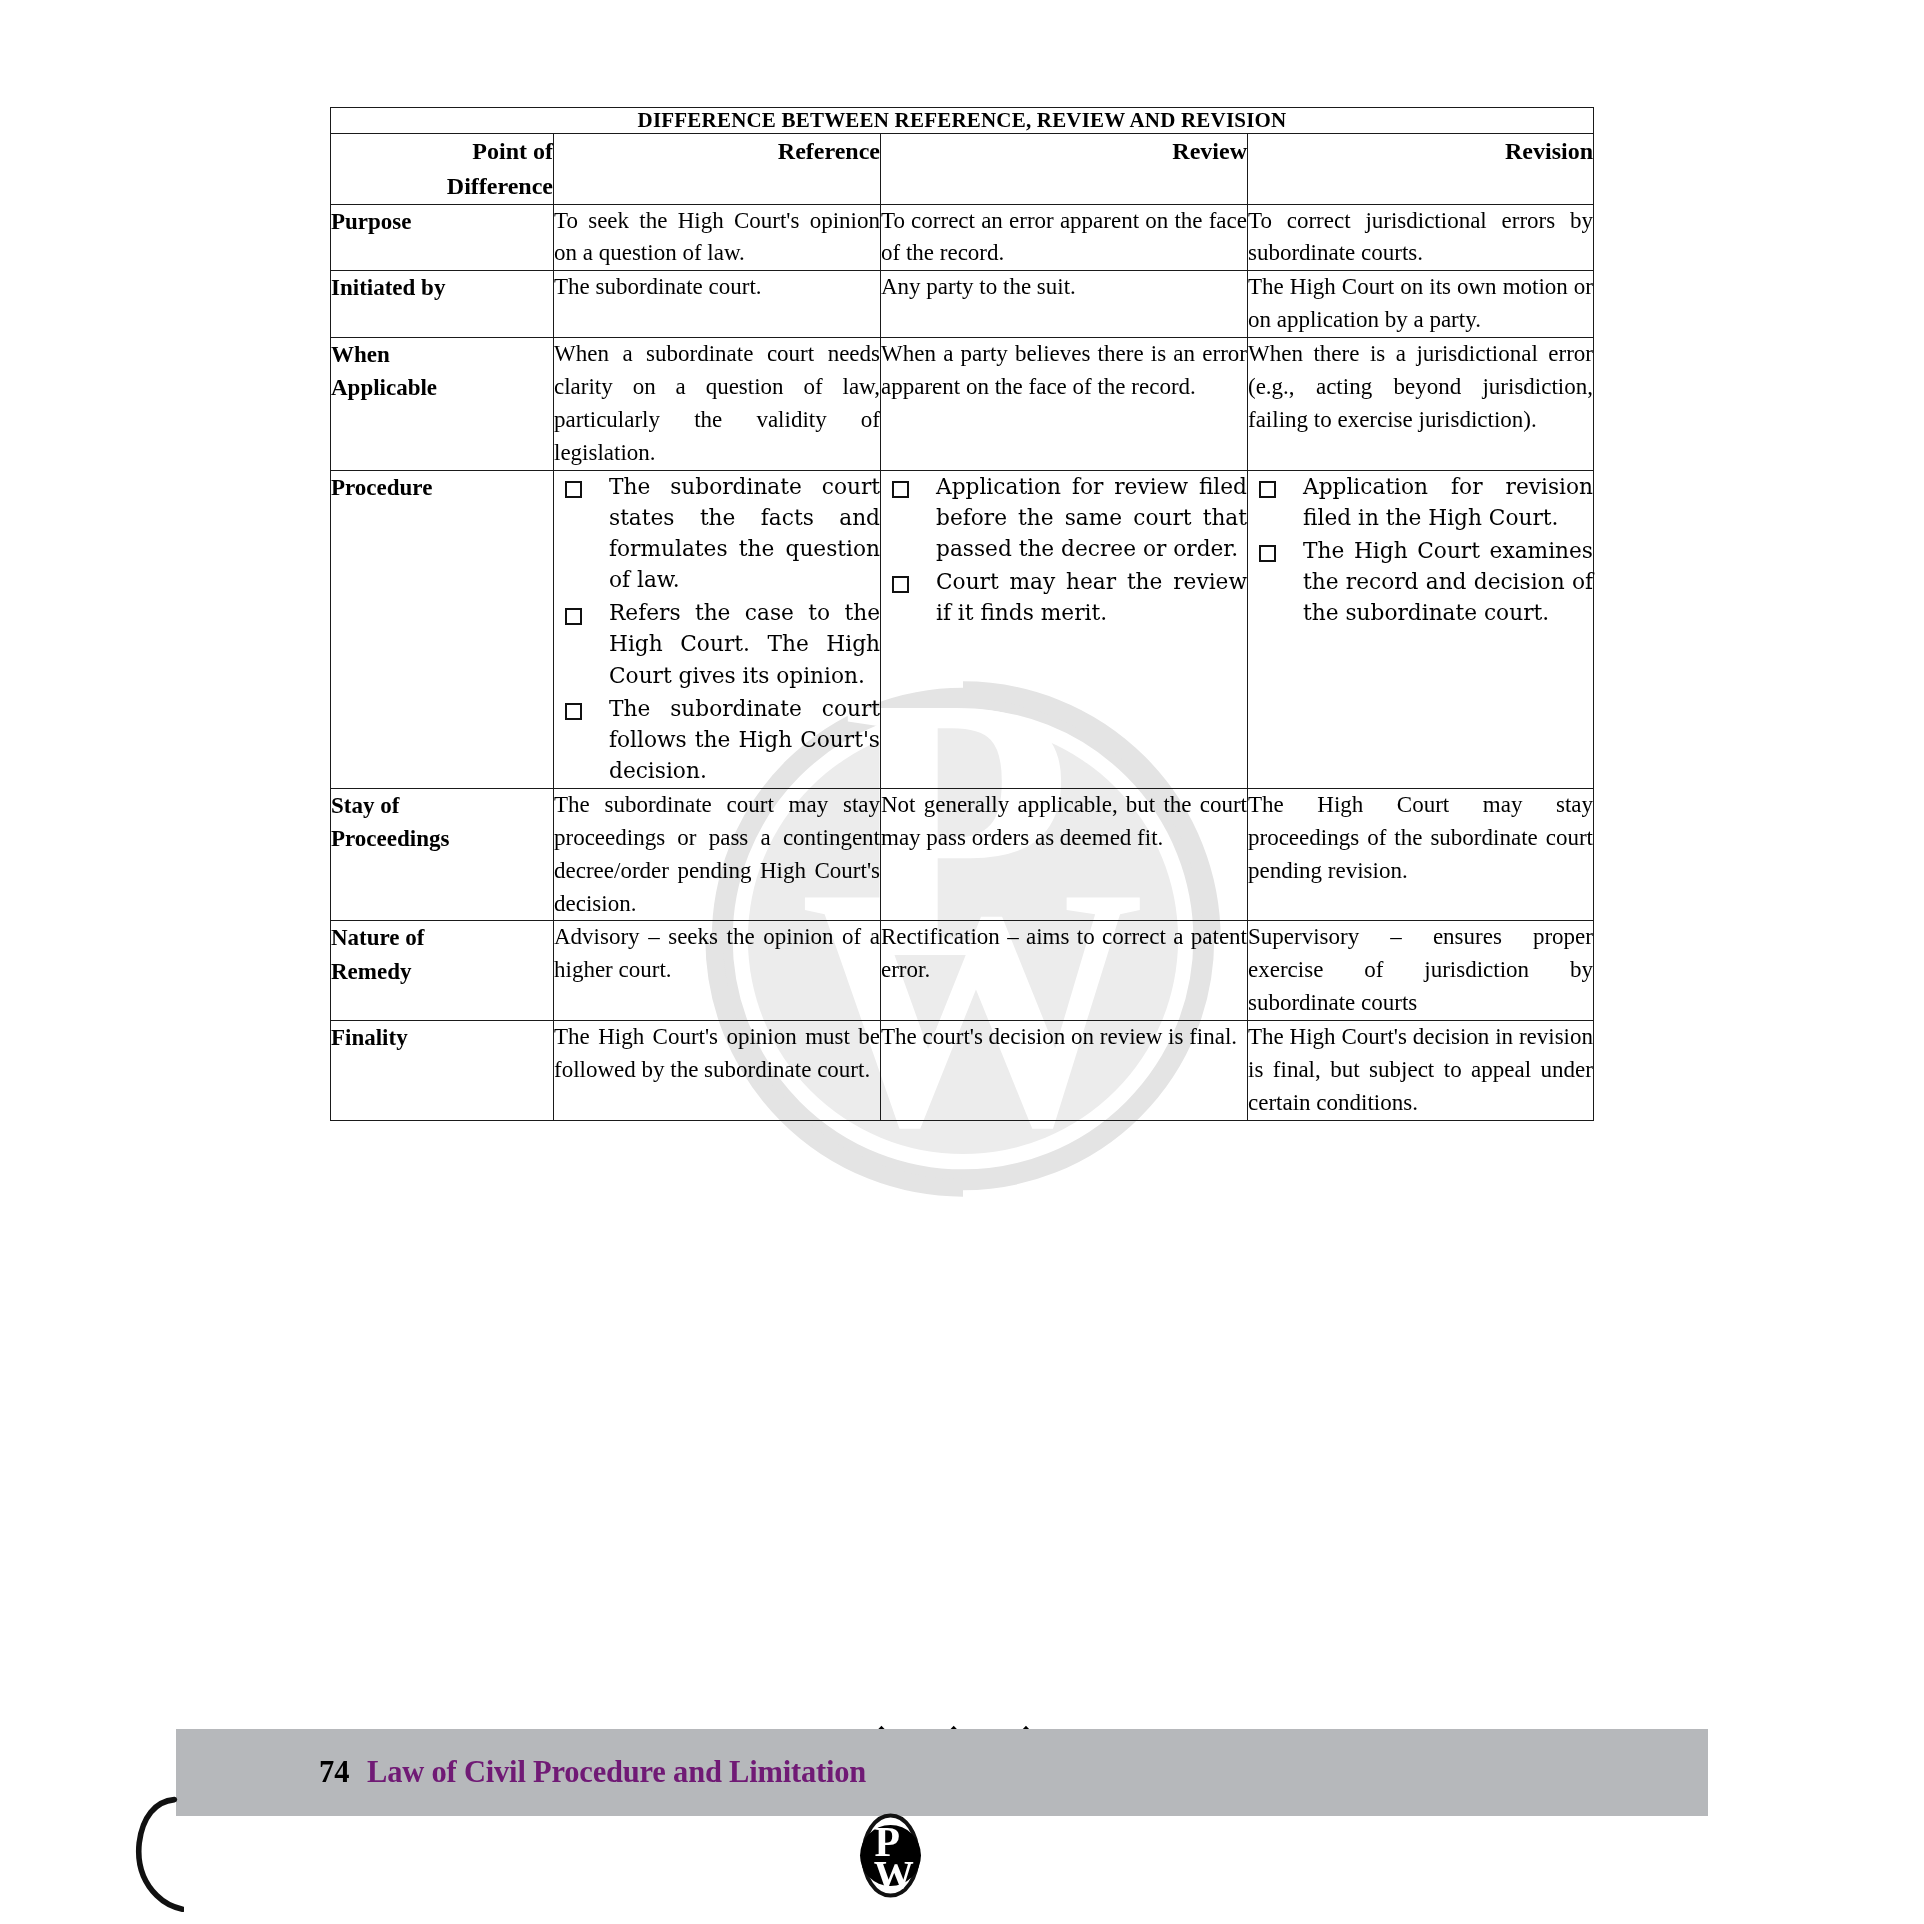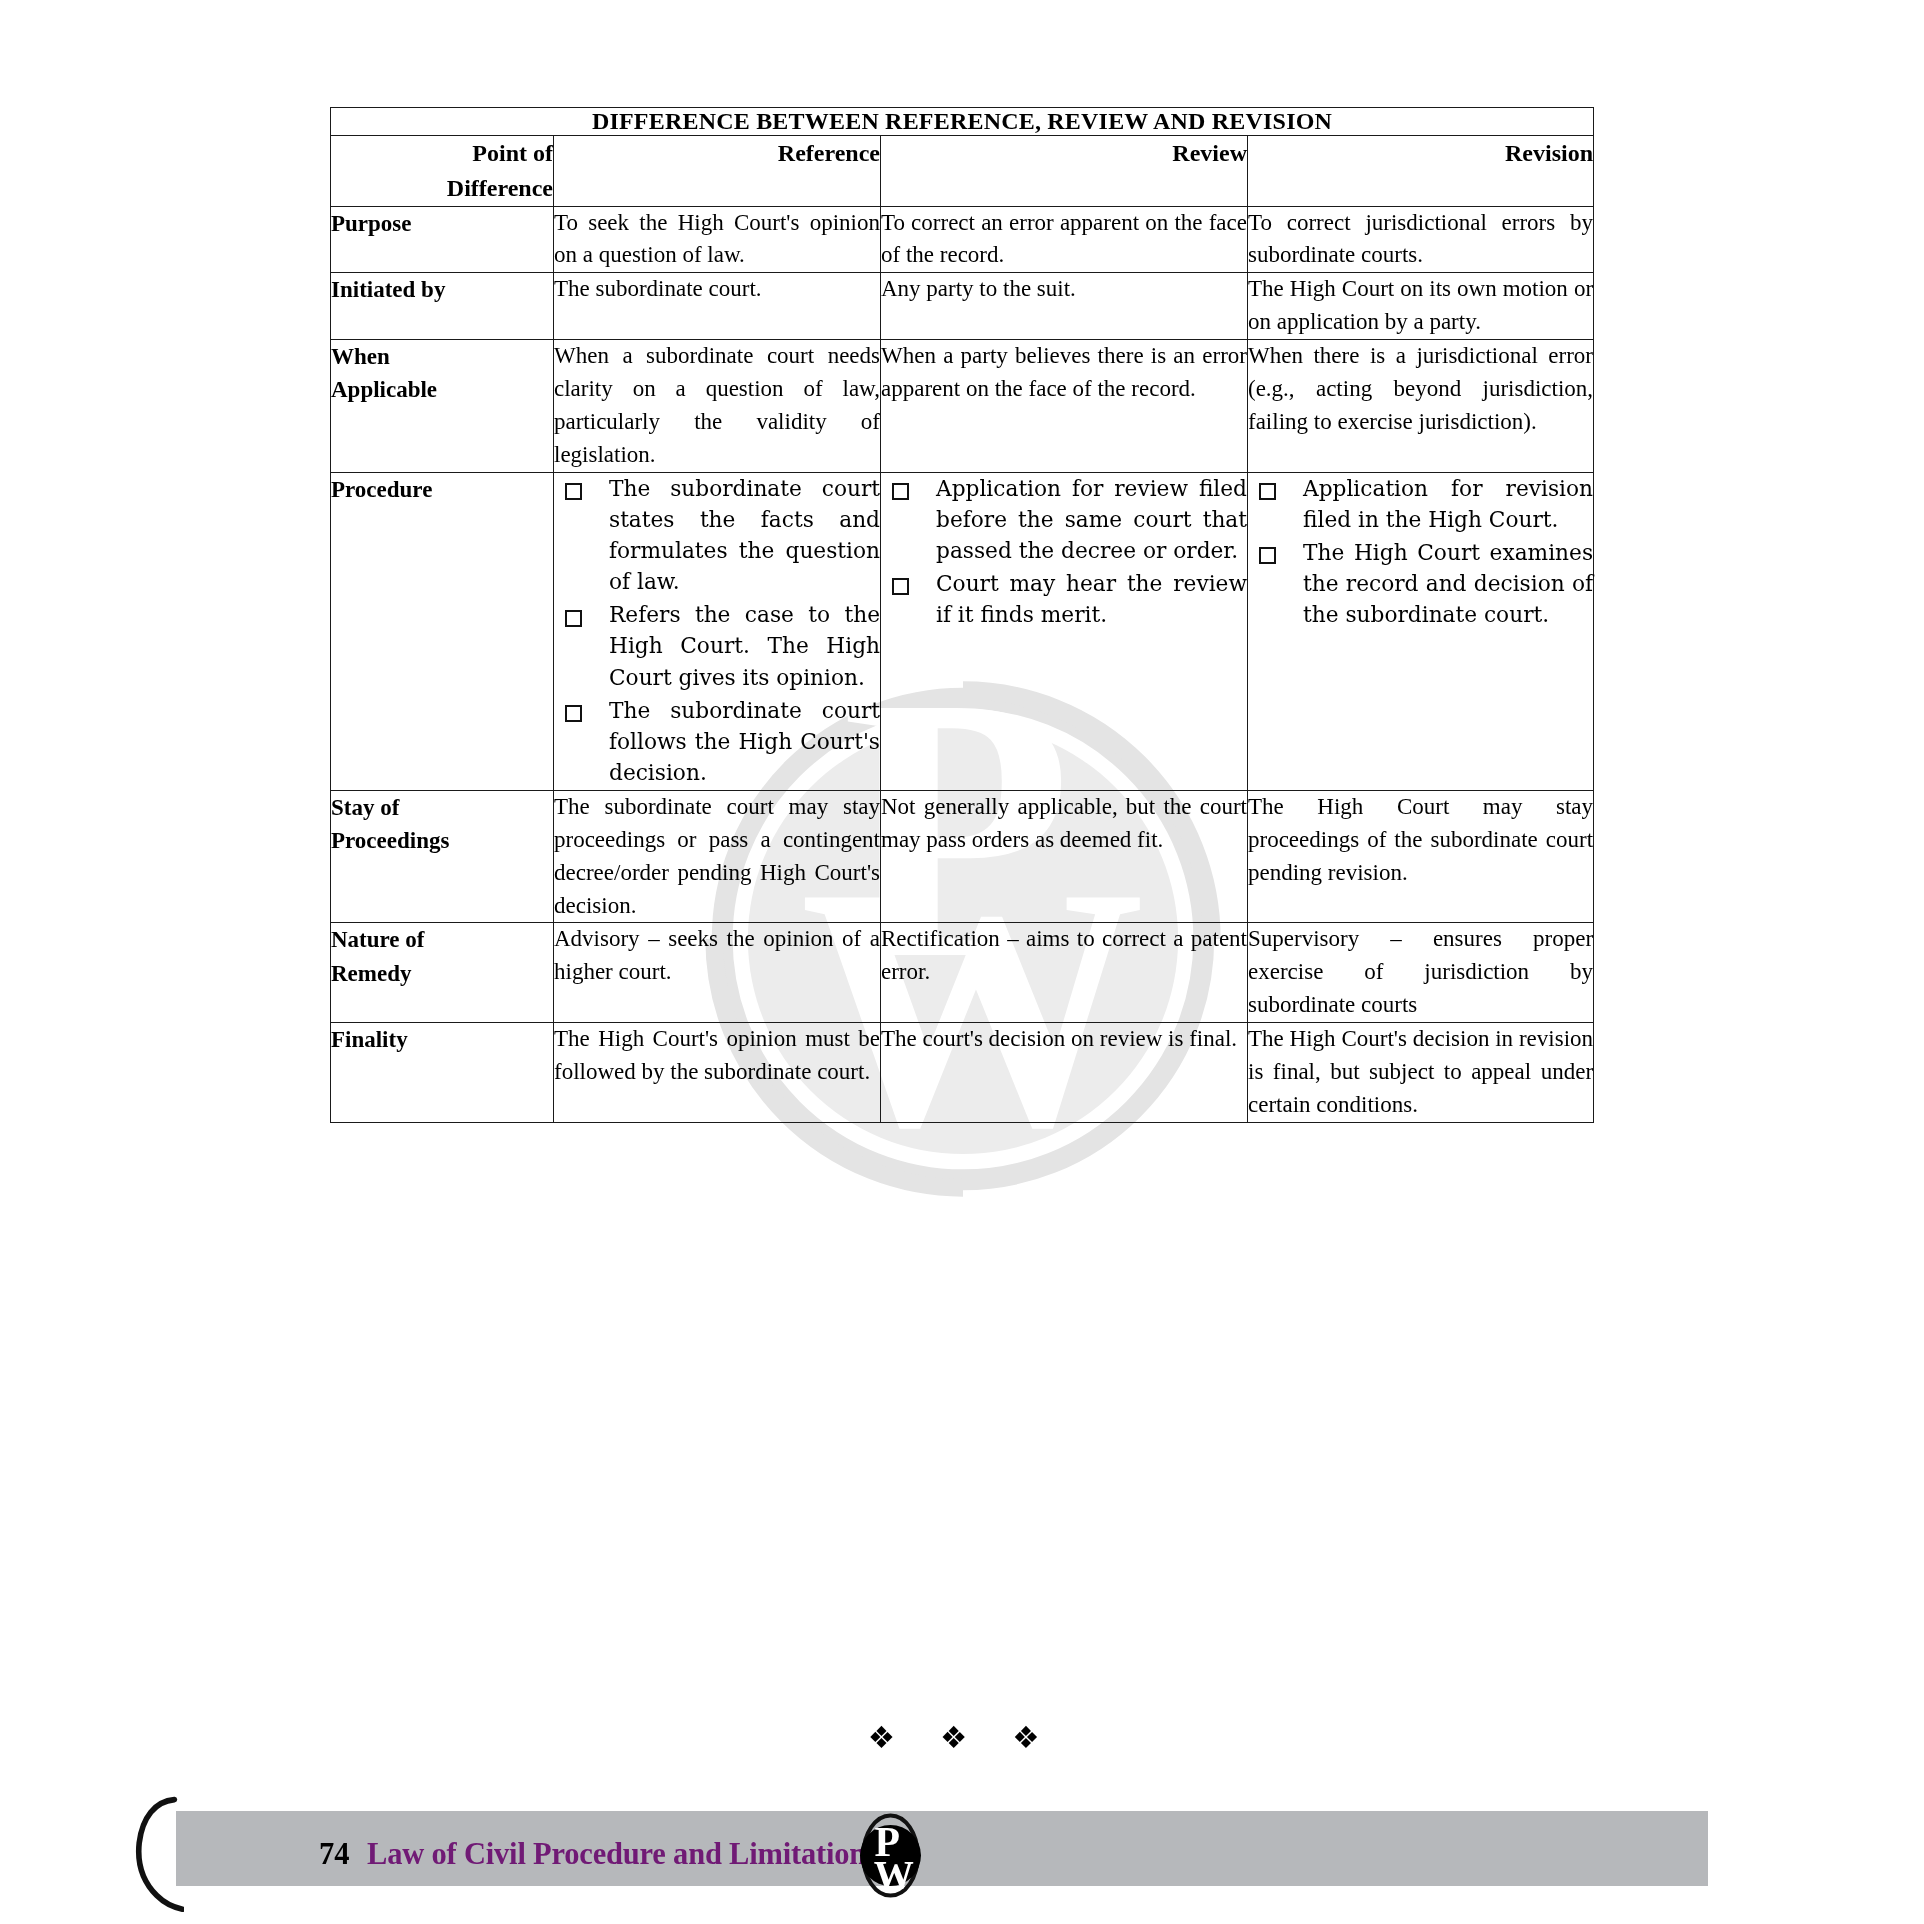--- a/index.html
+++ b/index.html
@@ -49,21 +49,21 @@
     border: 1.6px solid #1a1a1a;
     vertical-align: top;
     padding: 0;
     background: transparent;
   }
 
   .title-cell {
     background: #d2d2d2;
     text-align: center;
     font-weight: bold;
-    font-size: 24px;
+    font-size: 21px;
     letter-spacing: 0.2px;
     padding: 13.6px 6.4px 13px 6.4px;
     vertical-align: middle;
   }
 
   .head-cell {
     background: #d2d2d2;
     text-align: right;
     font-weight: bold;
     font-size: 24px;
@@ -141,23 +141,23 @@
     letter-spacing: 17.6px;
     color: #000;
     font-family: "DejaVu Sans", sans-serif;
     line-height: 1;
   }
 
   
   #footer-bar {
     position: absolute;
     left: 176px;
-    top: 1811px;
+    top: 1729px;
     width: 1532px;
-    height: 75px;
+    height: 87px;
     background: #b6b8bb;
   }
   #footer-inner {
     position: absolute;
     left: 0;
     top: 0;
     height: 87px;
     display: flex;
     align-items: center;
     padding-left: 143px;

